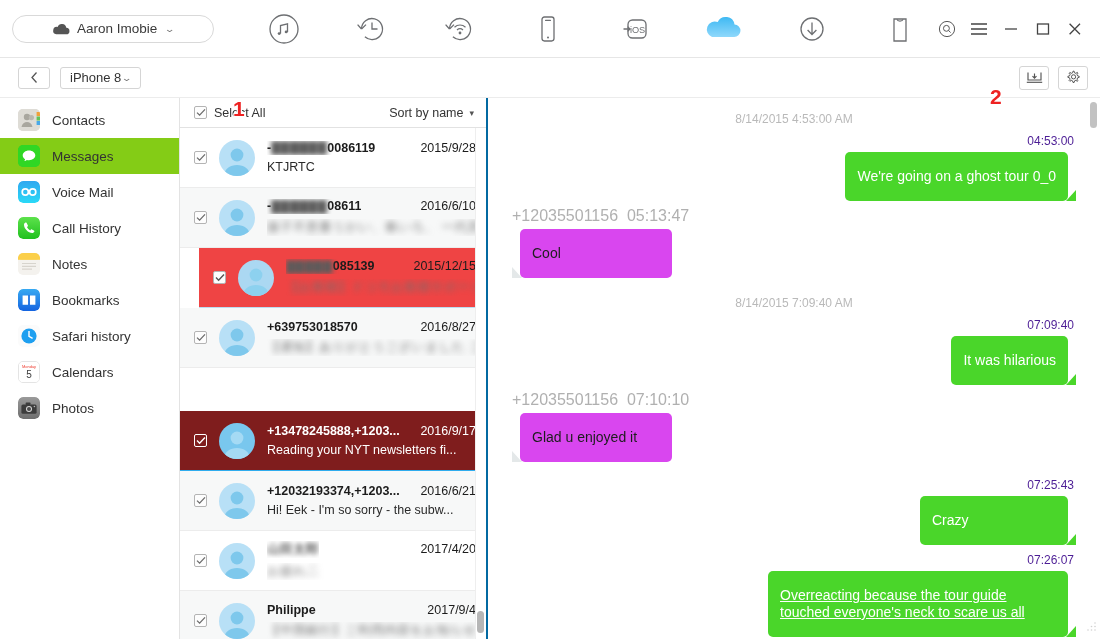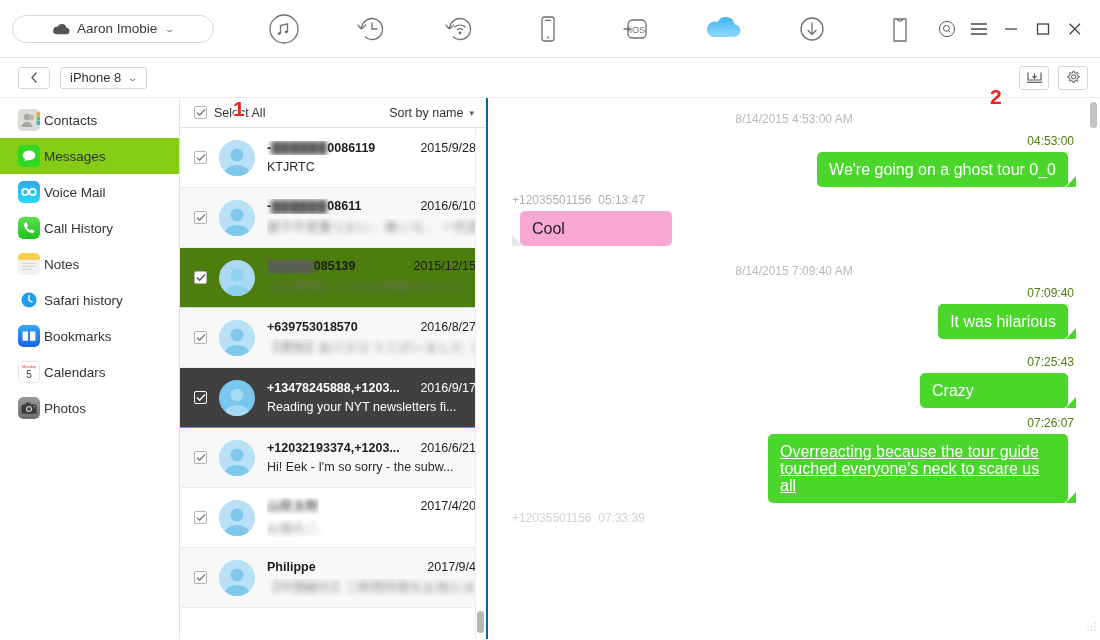--- a/index.html
+++ b/index.html
@@ -66,21 +66,21 @@
     margin-left: 18px;
     width: 32px; height: 22px;
     border: 1px solid #d5d5d5; border-radius: 3px;
     display:flex; align-items:center; justify-content:center;
     font-size: 12px; color:#555; cursor: pointer; background:#fff;
   }
   .device-btn {
     margin-left: 10px;
     height: 22px; padding: 0 9px;
     border: 1px solid #d5d5d5; border-radius: 3px;
-    display:flex; align-items:center; gap:6px;
+    display:flex; align-items:center; gap:0;
     font-size: 13px; color: #333; cursor:pointer; background:#fff;
   }
   .subbar-right { position:absolute; right: 12px; top: 8px; display:flex; gap:9px; }
   .sq-btn {
     width: 30px; height: 24px;
     border: 1px solid #d5d5d5; border-radius: 3px;
     background:#fff; cursor:pointer;
     display:flex; align-items:center; justify-content:center;
   }
 
@@ -89,21 +89,21 @@
 
   
   .sidebar {
     width: 180px; flex: 0 0 180px;
     background: #fff;
     border-right: 1px solid #e3e3e3;
     padding-top: 4px;
   }
   .side-item {
     height: 36px;
-    display:flex; align-items:center; gap: 4px;
+    display:flex; align-items:center; gap: 12px;
     padding-left: 18px;
     font-size: 13.5px; color:#333;
     cursor: pointer;
   }
   .side-item.active { background: #84cc16; }
   .side-ico { width: 22px; height: 22px; border-radius: 5px; flex:0 0 22px; position:relative;
               display:flex; align-items:center; justify-content:center; overflow:hidden;}
 
   
   .listcol {
@@ -135,22 +135,22 @@
   .rows { height: 511px; overflow: hidden; position: relative; }
   .row {
     height: 60px;
     display: flex; align-items: center;
     padding: 0 10px 0 14px;
     border-bottom: 1px solid #ececec;
     cursor: pointer;
     background: #fff;
   }
   .row.alt { background: #f7f8f8; }
-  .row.hover { background: #4d7c0f; border-bottom-color:#bcdcf0; }
-  .row.selected { background: #404040; border-bottom-color:#2eacee; }
+  .row.hover { background: #ef4444; border-bottom-color:#bcdcf0;margin-left:19px; }
+  .row.selected { background: #7f1d1d; border-bottom-color:#2eacee;margin-top:43px; }
   .avatar {
     width: 36px; height: 36px; border-radius: 50%;
     background: #b8e0f6; margin-left: 12px; flex: 0 0 36px;
     display:flex; align-items:flex-end; justify-content:center; overflow:hidden;
   }
   .row.selected .avatar { background: #79c7ee; }
   .row.hover .avatar { background: #abd8f2; }
   .av-glyph { display:block; }
   .row-txt { flex:1; margin-left: 12px; min-width:0; overflow:hidden; }
   .row-line1 { display:flex; align-items:baseline; }
@@ -180,41 +180,41 @@
     position:absolute; right: 0px; top: 30px; bottom: 0;
     width: 11px; background: #fff; border-left: 1px solid #eee;
   }
 
   
   .chatcol { flex: 1; position: relative; background: #fff; overflow: hidden; }
   .chat-inner { padding: 8px 22px 0 22px; position: relative; height: 541px; }
 
   .day-sep { text-align: center; font-size: 12px; color:#b9b9b9; margin: 6px 0 2px; }
   .msg-block { margin-bottom: 2px; }
-  .stamp-left { font-size: 12px; color:#b0b0b0; margin: 6px 0 4px 2px; }
-  .stamp-right { font-size: 12px; color:#4d7c0f; text-align: right; margin: 8px 4px 4px 0; }
+  .stamp-left { font-size: 16px; color:#b0b0b0; margin: 6px 0 4px 2px; }
+  .stamp-right { font-size: 12px; color:#4c1d95; text-align: right; margin: 8px 4px 4px 0; }
 
   .bub-wrap { display:flex; }
   .bub-wrap.right { justify-content: flex-end; }
   .bubble {
     max-width: 330px;
-    padding: 9px 12px;
-    font-size: 16px;
+    padding: 16px 12px;
+    font-size: 14px;
     line-height: 17px;
     position: relative;
     border-radius: 5px;
   }
   .bubble.out { background: #4ad62a; color:#fff; margin-right: 10px;}
   .bubble.out::after {
     content:""; position:absolute; right:-8px; bottom:0;
     width:0;height:0; border-style:solid;
     border-width: 0 0 11px 10px;
     border-color: transparent transparent #4ad62a transparent;
   }
-  .bubble.in { background: #f9a8d4; color:#1d1d1d; margin-left: 10px; }
+  .bubble.in { background: #d946ef; color:#1d1d1d; margin-left: 10px; }
   .bubble.in::after {
     content:""; position:absolute; left:-8px; bottom:0;
     width:0;height:0; border-style:solid;
     border-width: 11px 0 0 10px;
     border-color: transparent transparent transparent #e4e8e9;
   }
   .chat-sb {
     position:absolute; right: 3px; top: 4px;
     width: 7px; height: 26px; background: #c2c2c2; border-radius: 4px;
   }
@@ -453,43 +453,43 @@
               <rect y="4" width="22" height="2.8" fill="#fbcf4a"></rect>
             <path d="M4 10.5h14M4 13.3h14M4 16.1h10" stroke="#d7d4cd" stroke-width="1.2"></path>
           </svg>
         </span>
         <span>Notes</span>
       </div>
 
       <div class="side-item">
         <span class="side-ico">
           <svg width="22" height="22" viewBox="0 0 22 22">
-            <rect width="22" height="22" rx="4" fill="#fbfbfb"></rect>
-            <circle cx="11" cy="11" r="7.6" fill="#1e9ff0"></circle>
-            <path d="M11 6v5.3l3.6 2" stroke="#fff" stroke-width="1.4" fill="none"></path>
-          </svg>
-        </span>
-        <span>Safari history</span>
-      </div>
-
-      <div class="side-item">
-        <span class="side-ico">
-          <svg width="22" height="22" viewBox="0 0 22 22">
             <defs>
                 <linearGradient id="bm" x1="0" y1="0" x2="0" y2="1">
                   <stop offset="0" stop-color="#37a9f2"></stop>
                   <stop offset="1" stop-color="#1464e0"></stop>
                 </linearGradient>
               </defs>
             <rect width="22" height="22" rx="5" fill="url(#bm)"></rect>
             <path d="M4.6 6.6h5.6v9.2H4.6zM11.8 6.6h5.6v9.2h-5.6z" fill="#fff"></path>
             <path d="M11 6v10" stroke="#1464e0" stroke-width="1.1"></path>
           </svg>
         </span>
         <span>Bookmarks</span>
+      </div>
+
+      <div class="side-item">
+        <span class="side-ico">
+          <svg width="22" height="22" viewBox="0 0 22 22">
+            <rect width="22" height="22" rx="4" fill="#fbfbfb"></rect>
+            <circle cx="11" cy="11" r="7.6" fill="#1e9ff0"></circle>
+            <path d="M11 6v5.3l3.6 2" stroke="#fff" stroke-width="1.4" fill="none"></path>
+          </svg>
+        </span>
+        <span>Safari history</span>
       </div>
 
       <div class="side-item">
         <span class="side-ico" style="background:#fff;border:1px solid #e4e4e4;">
           <svg width="22" height="22" viewBox="0 0 22 22">
             <rect width="22" height="22" fill="#fff"></rect>
             <text x="11" y="6.6" font-family="Liberation Sans, sans-serif" font-size="4.4" fill="#ef4034" text-anchor="middle">Monday</text>
             <text x="11" y="18" font-family="Liberation Sans, sans-serif" font-size="11" fill="#3a3a3a" text-anchor="middle">5</text>
           </svg>
         </span>
@@ -729,20 +729,26 @@
 
         <div class="day-sep" style="margin-top:18px;">8/14/2015 7:09:40 AM</div>
 
         <div class="msg-block">
           <div class="stamp-right">07:09:40</div>
           <div class="bub-wrap right">
             <div class="bubble out">It was hilarious</div>
           </div>
         </div>
 
+        <div class="msg-block">
+          <div class="stamp-left"><span>+12035501156</span>&nbsp; <span>07:10:10</span></div>
+          <div class="bub-wrap">
+            <div class="bubble in" style="min-width:152px;">Glad u enjoyed it</div>
+          </div>
+        </div>
 
         <div class="msg-block">
           <div class="stamp-right" style="margin-top:16px;">07:25:43</div>
         </div>
 
         <div class="msg-block">
           <div class="bub-wrap right">
             <div class="bubble out" style="min-width:148px;">Crazy</div>
           </div>
         </div>

